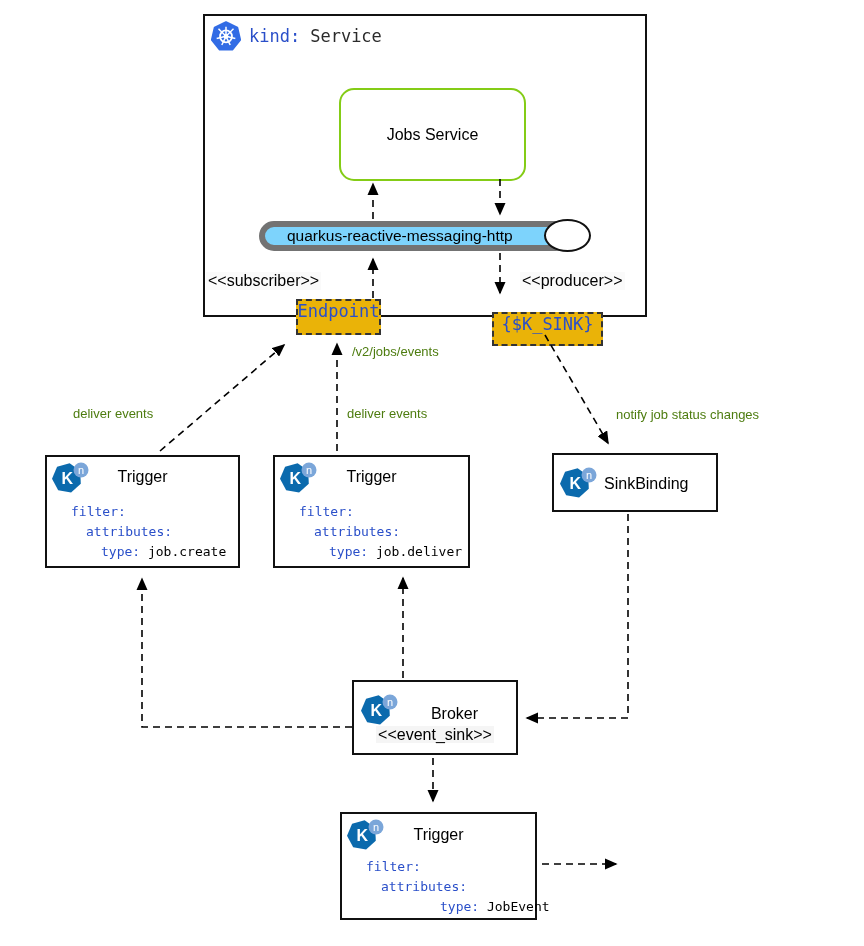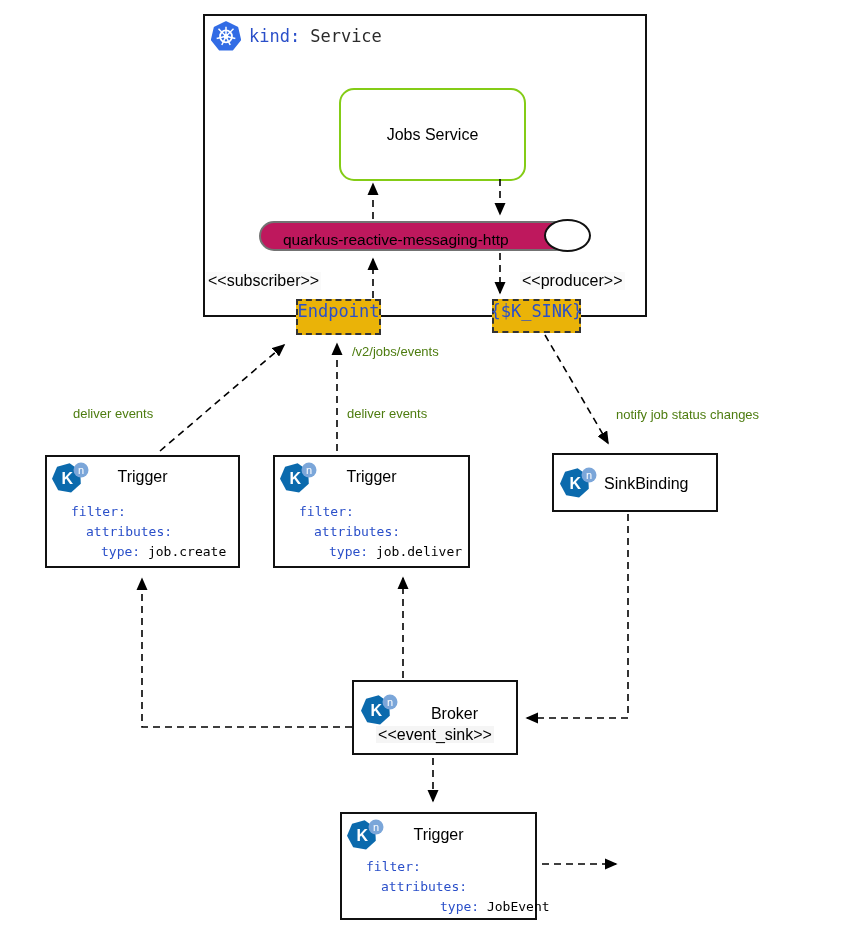--- a/index.html
+++ b/index.html
@@ -17,32 +17,32 @@
   #service-box{left:203px;top:14px;width:440px;height:299px;border:2px solid #111;background:transparent;}
   #kind-header{left:211px;top:21px;display:flex;align-items:center;gap:8px;}
   #kind-text{font-size:17px;}
   #kind-text .dark{margin-left:10px;}
 
   
   #jobs-service{left:339px;top:88px;width:183px;height:89px;border:2px solid #84cc16;border-radius:15px;
     background:#fff;display:flex;align-items:center;justify-content:center;font-size:16px;}
 
   
-  #pill{left:259px;top:221px;width:312px;height:30px;border:2px solid #737373;border-radius:15px;background:#be185d;
-    box-sizing:border-box;display:flex;align-items:flex-end;padding-left:22px;font-size:15.5px;white-space:nowrap;}
+  #pill{left:259px;top:221px;width:312px;height:30px;border:6px solid #737373;border-radius:15px;background:#7dd3fc;
+    box-sizing:border-box;display:flex;align-items:flex-start;padding-left:22px;font-size:15.5px;white-space:nowrap;}
   #pill-ellipse{left:544px;top:219px;width:47px;height:33px;border:2px solid #111;border-radius:50%;background:#fff;box-sizing:border-box;}
 
   .stereotype{font-size:16px;background:#fafafa;padding:0 2px;}
   #stereo-subscriber{left:206px;top:272px;}
   #stereo-producer{left:520px;top:272px;}
 
   .dashed-port{border:2px dashed #333;background:#eab308;box-sizing:border-box;
     display:flex;justify-content:center;font-size:17px;}
   #endpoint-box{left:296px;top:299px;width:85px;height:36px;}
-  #ksink-box{left:492px;top:299px;width:89px;height:34px;}
+  #ksink-box{left:492px;top:312px;width:111px;height:34px;}
 
   #route-label{left:352px;top:344px;}
   #deliver-left{left:73px;top:406px;}
   #deliver-mid{left:347px;top:406px;}
   #notify-label{left:616px;top:407px;}
 
   
   .node{border:2px solid #111;background:#fff;box-sizing:border-box;}
   .node .kn-icon{position:absolute;left:4px;top:4px;}
   .node .title{position:absolute;left:0;right:0;text-align:center;font-size:16px;}

